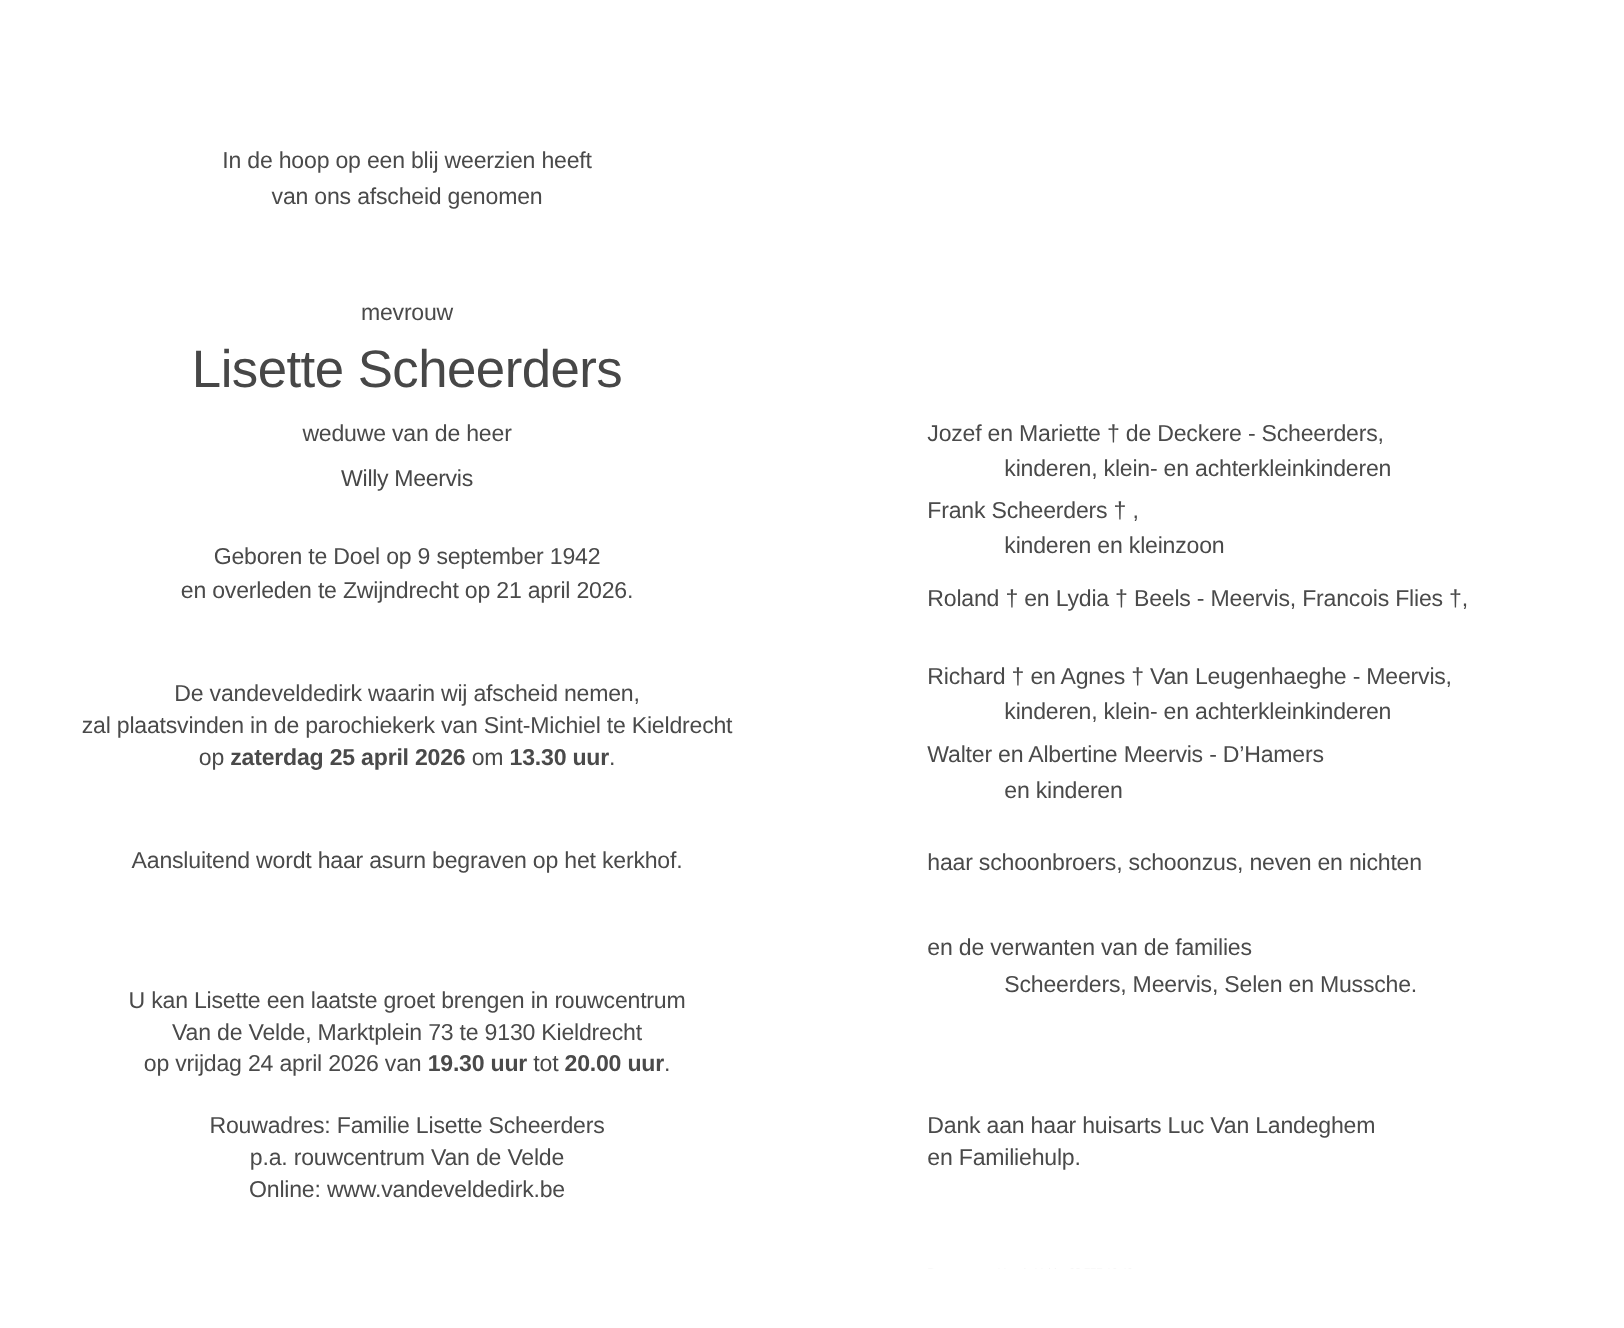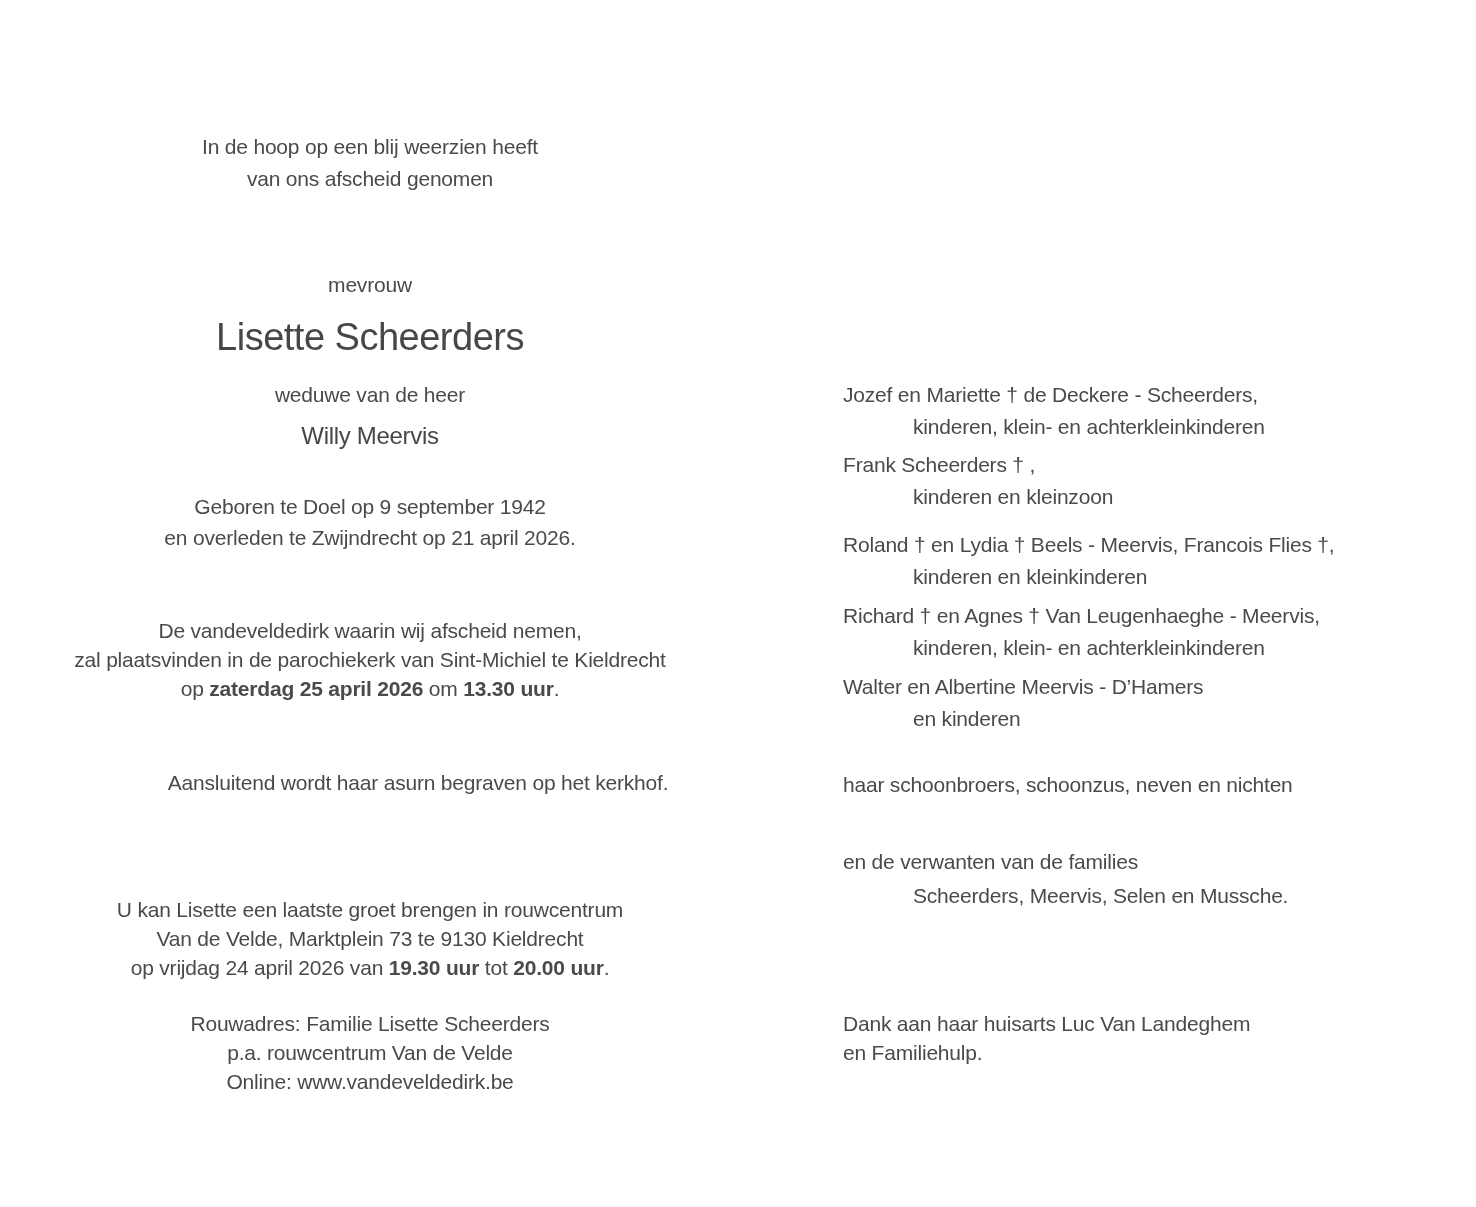--- a/index.html
+++ b/index.html
@@ -15,27 +15,27 @@
   .abs { position: absolute; }
   
   .lcol { left: 0; width: 740px; text-align: center; }
   
   .rcol { left: 843px; width: 626px; text-align: left; }
   .body-text { font-size: 21px; line-height: 30px; letter-spacing: -0.2px; }
   .lh32 { line-height: 32px; }
   .lh29 { line-height: 29px; }
   .lh34 { line-height: 34px; }
   .name-main {
-    font-size: 38px;
+    font-size: 48px;
     line-height: 52px;
     color: #474747;
     letter-spacing: -0.5px;
   }
   .name-spouse {
-    font-size: 24px;
+    font-size: 21px;
     line-height: 44px;
     color: #474747;
     letter-spacing: -0.3px;
   }
   .sub-indent { padding-left: 70px; }
   .footer-text { font-size: 10px; line-height: 20px; letter-spacing: 0; }
   b { font-weight: bold; }
 </style>
 </head>
 <body>
@@ -59,21 +59,21 @@
     <div>Geboren te Doel op 9 september 1942</div>
     <div>en overleden te Zwijndrecht op 21 april 2026.</div>
   </div>
 
   <div class="abs lcol body-text lh29" style="top:616px;">
     <div>De vandeveldedirk waarin wij afscheid nemen,</div>
     <div>zal plaatsvinden in de parochiekerk van Sint-Michiel te Kieldrecht</div>
     <div><span>op </span><b>zaterdag 25 april 2026</b><span> om </span><b>13.30 uur</b><span>.</span></div>
   </div>
 
-  <div class="abs lcol body-text lh32" style="top:767px;padding-left:48px;">Aansluitend wordt haar asurn begraven op het kerkhof.</div>
+  <div class="abs lcol body-text lh32" style="top:767px;">Aansluitend wordt haar asurn begraven op het kerkhof.</div>
 
   <div class="abs lcol body-text lh29" style="top:895px;">
     <div>U kan Lisette een laatste groet brengen in rouwcentrum</div>
     <div>Van de Velde, Marktplein 73 te 9130 Kieldrecht</div>
     <div><span>op vrijdag 24 april 2026 van </span><b>19.30 uur</b><span> tot </span><b>20.00 uur</b><span>.</span></div>
   </div>
 
   <div class="abs lcol body-text lh29" style="top:1009px;">
     <div>Rouwadres: Familie Lisette Scheerders</div>
     <div>p.a. rouwcentrum Van de Velde</div>
@@ -85,21 +85,20 @@
     <div class="sub-indent">kinderen, klein- en achterkleinkinderen</div>
   </div>
 
   <div class="abs rcol body-text lh32" style="top:449px;">
     <div>Frank Scheerders † ,</div>
     <div class="sub-indent">kinderen en kleinzoon</div>
   </div>
 
   <div class="abs rcol body-text lh32" style="top:529px;">
     <div>Roland † en Lydia † Beels - Meervis, Francois Flies †,</div>
-    <div class="sub-indent">kinderen en kleinkinderen</div>
   </div>
 
   <div class="abs rcol body-text lh32" style="top:600px;">
     <div>Richard † en Agnes † Van Leugenhaeghe - Meervis,</div>
     <div class="sub-indent">kinderen, klein- en achterkleinkinderen</div>
   </div>
 
   <div class="abs rcol body-text lh32" style="top:671px;">
     <div>Walter en Albertine Meervis - D’Hamers</div>
     <div class="sub-indent">en kinderen</div>

